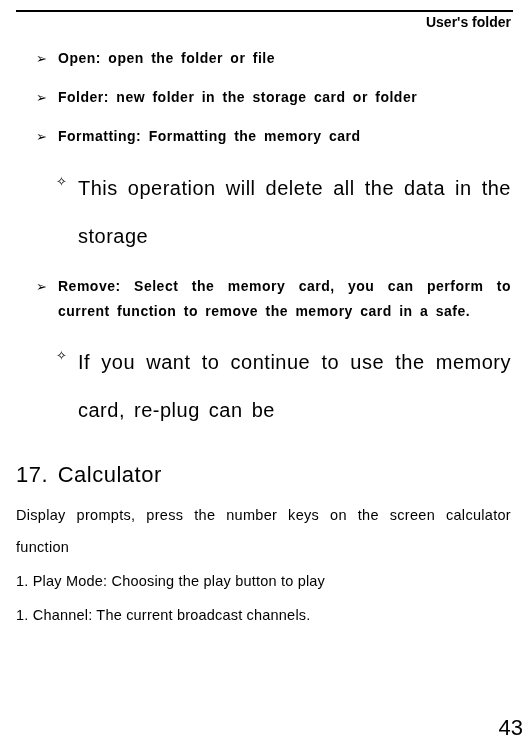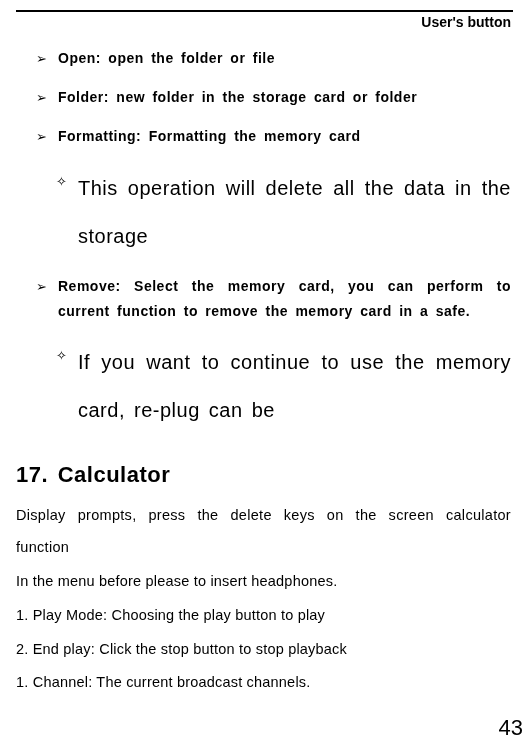--- a/index.html
+++ b/index.html
@@ -69,21 +69,21 @@
   .sub-text {
     flex: 1;
     font-size: 20px;
     font-weight: normal;
     letter-spacing: 0.5px;
     word-spacing: 3px;
     text-align: justify;
   }
   .section-heading {
     font-size: 22px;
-    font-weight: bold;
+    font-weight: normal;
     margin-top: 28px;
     margin-bottom: 12px;
     letter-spacing: 0.5px;
     word-spacing: 3px;
     margin-left: -20px;
   }
   .body-text {
     font-size: 14.5px;
     line-height: 2.2;
     letter-spacing: 0.3px;
@@ -104,21 +104,21 @@
     bottom: 8px;
     right: 6px;
     font-size: 22px;
   }
 </style>
 </head>
 <body>
 
 <div class="page">
   <div class="header-line"></div>
-  <div class="header-title">User's button</div>
+  <div class="header-title">User's folder</div>
 
   <div class="content">
 
     <div class="bullet-list">
 
       <div class="bullet-item">
         <div class="bullet-icon">➢</div>
         <div class="bullet-text">Open: open the folder or file</div>
       </div>
 
@@ -143,23 +143,21 @@
       </div>
 
       <div class="sub-item">
         <div class="sub-icon">✧</div>
         <div class="sub-text">If you want to continue to use the memory card, re-plug can be</div>
       </div>
 
     </div>
 
     <div class="section-heading">17. Calculator</div>
-    <div class="body-text">Display prompts, press the delete keys on the screen calculator function</div>
+    <div class="body-text">Display prompts, press the number keys on the screen calculator function</div>
 
-    <div class="body-line">In the menu before please to insert headphones.</div>
     <div class="body-line">1. Play Mode: Choosing the play button to play</div>
-    <div class="body-line">2. End play: Click the stop button to stop playback</div>
     <div class="body-line">1. Channel: The current broadcast channels.</div>
 
   </div>
 
   <div class="page-number">43</div>
 </div>
 
 </body></html>

